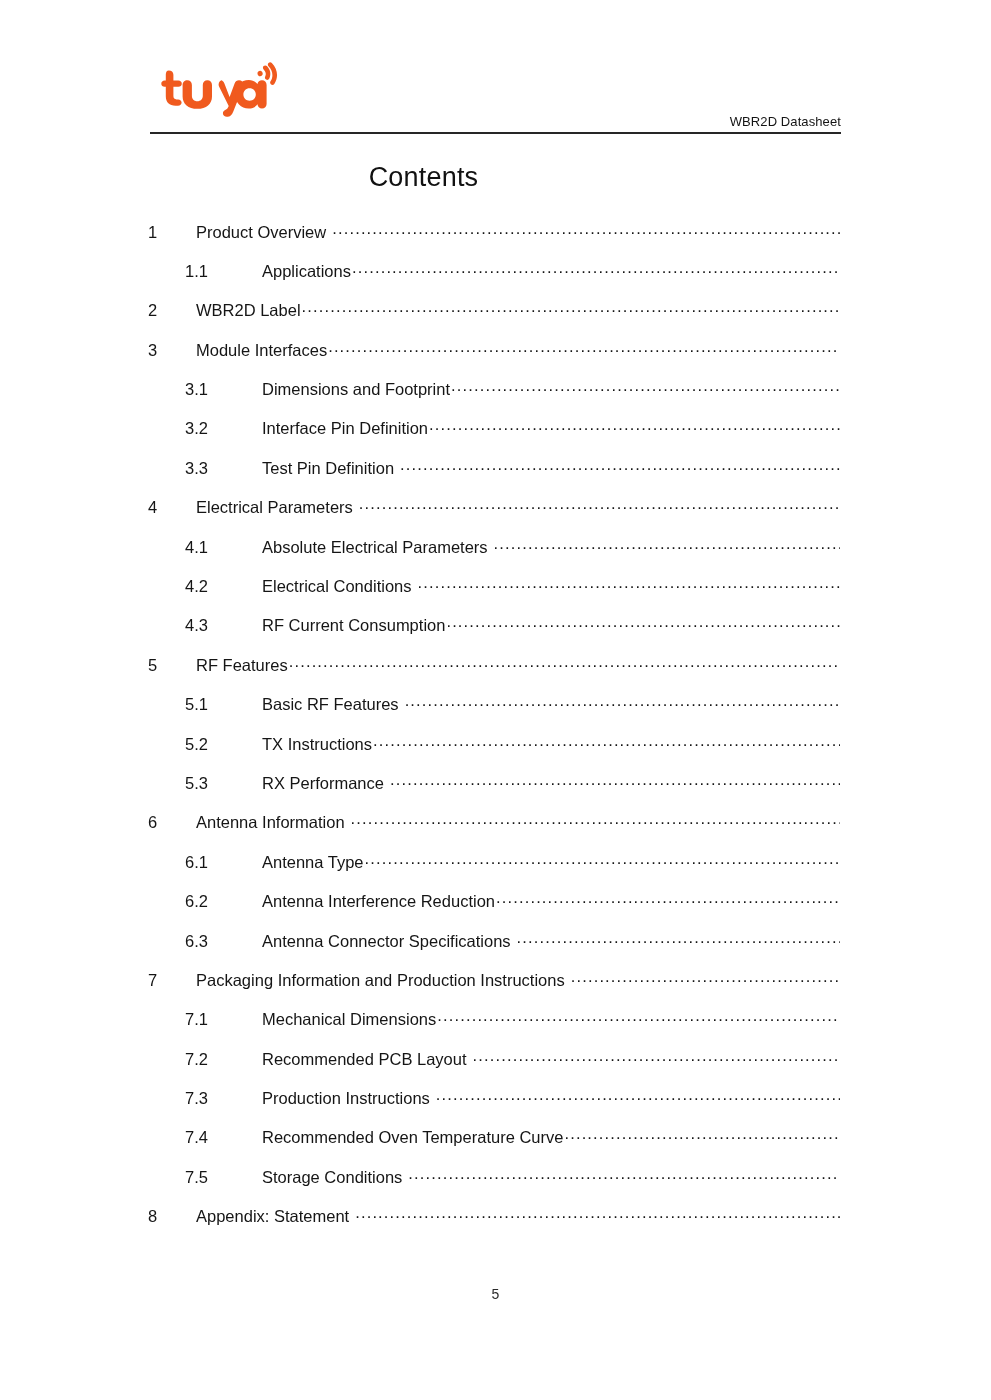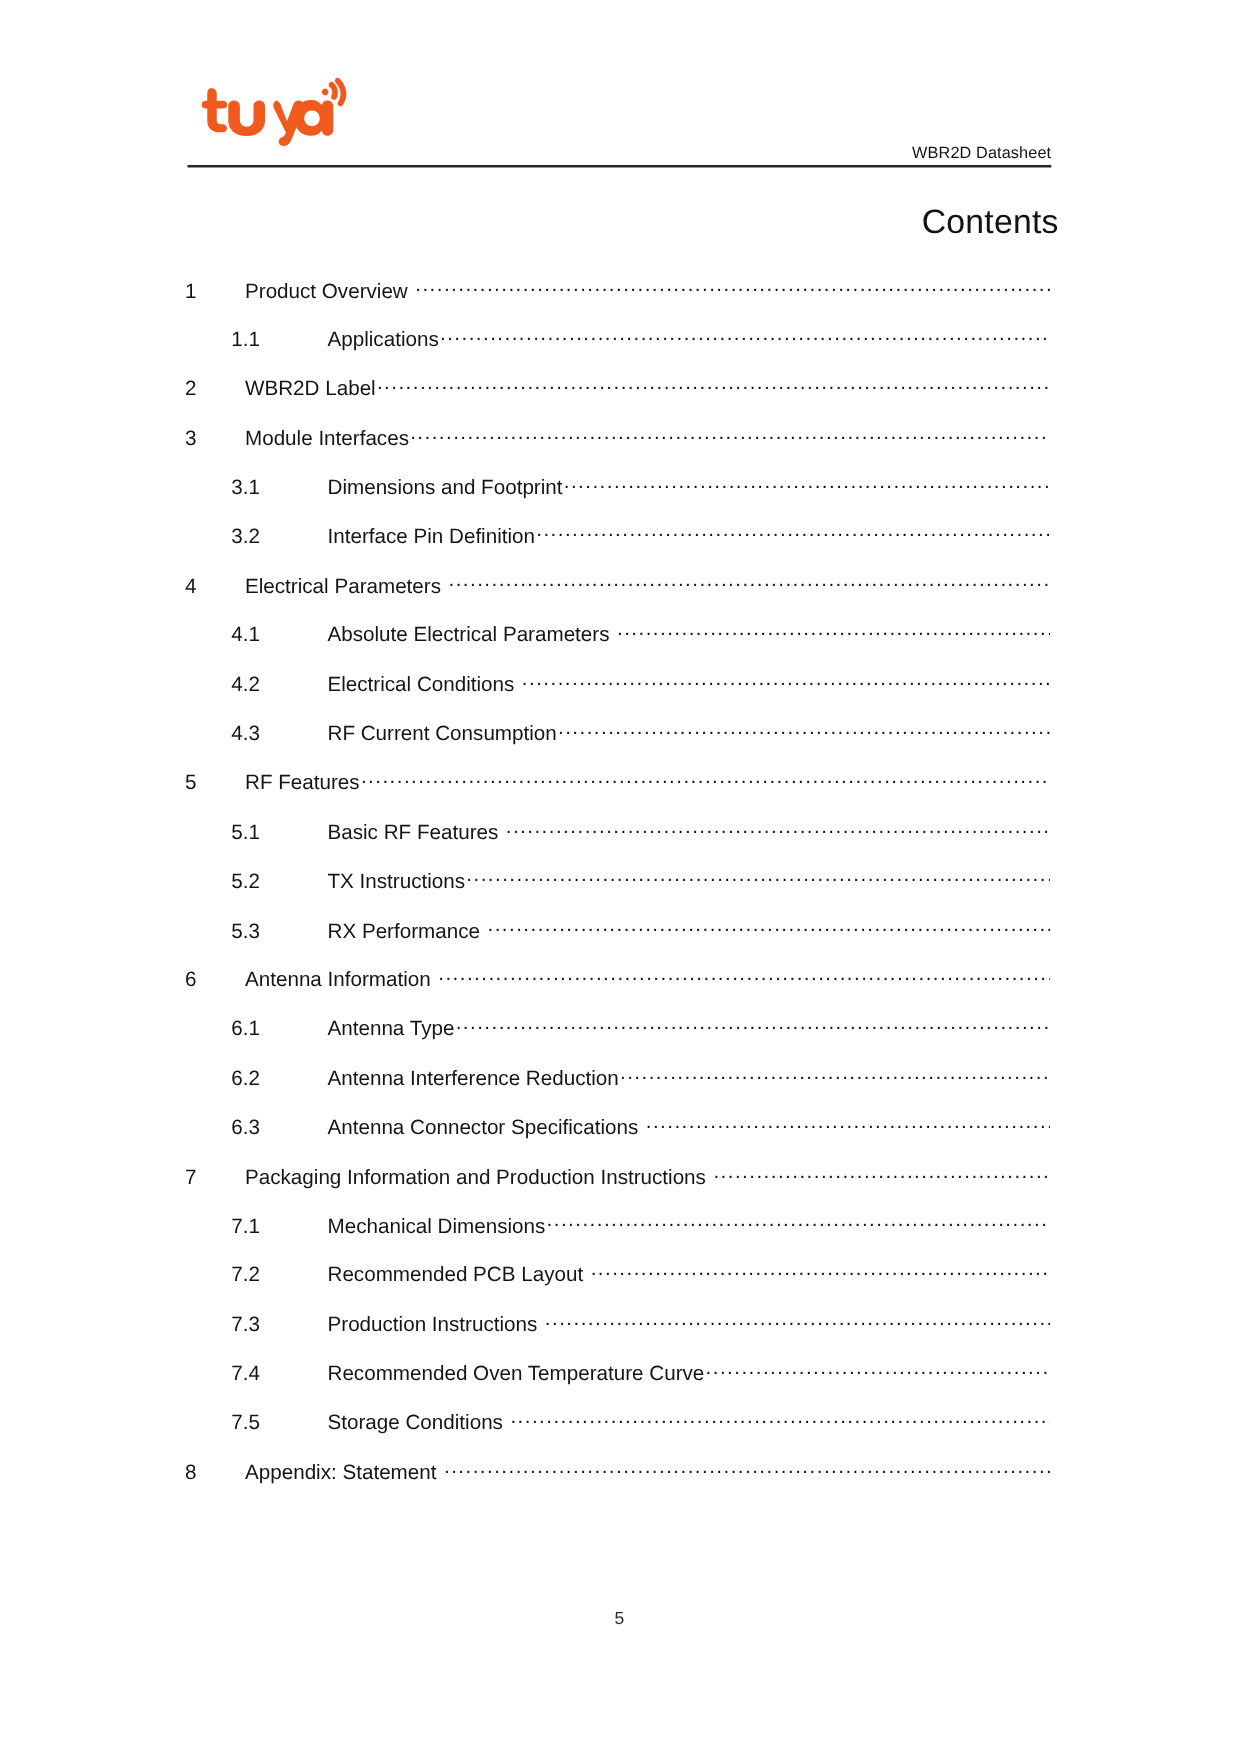--- a/index.html
+++ b/index.html
@@ -59,21 +59,21 @@
     height: 0;
     border-top: 2px solid #262626;
   }
 
   
   .doc-title {
     position: absolute;
     left: 0;
     top: 160px;
     width: 847px;
-    text-align: right;
+    text-align: center;
     font-size: 27px;
     line-height: 34px;
     font-weight: 400;
     letter-spacing: 0.2px;
     color: #111111;
   }
 
   
   .toc {
     position: absolute;
@@ -201,20 +201,26 @@
         <span class="label">Dimensions and Footprint</span>
         <span class="leader"></span>
         <span class="page">8</span>
       </div>
       <div class="toc-row level2">
         <span class="num">3.2</span>
         <span class="label">Interface Pin Definition</span>
         <span class="leader"></span>
         <span class="page">8</span>
       </div>
+      <div class="toc-row level2">
+        <span class="num">3.3</span>
+        <span class="label">Test Pin Definition</span>
+        <span class="leader" style="margin-left: 6px;"></span>
+        <span class="page">9</span>
+      </div>
       <div class="toc-row">
         <span class="num">4</span>
         <span class="label">Electrical Parameters</span>
         <span class="leader" style="margin-left: 6px;"></span>
         <span class="page">10</span>
       </div>
       <div class="toc-row level2">
         <span class="num">4.1</span>
         <span class="label">Absolute Electrical Parameters</span>
         <span class="leader" style="margin-left: 6px;"></span>

